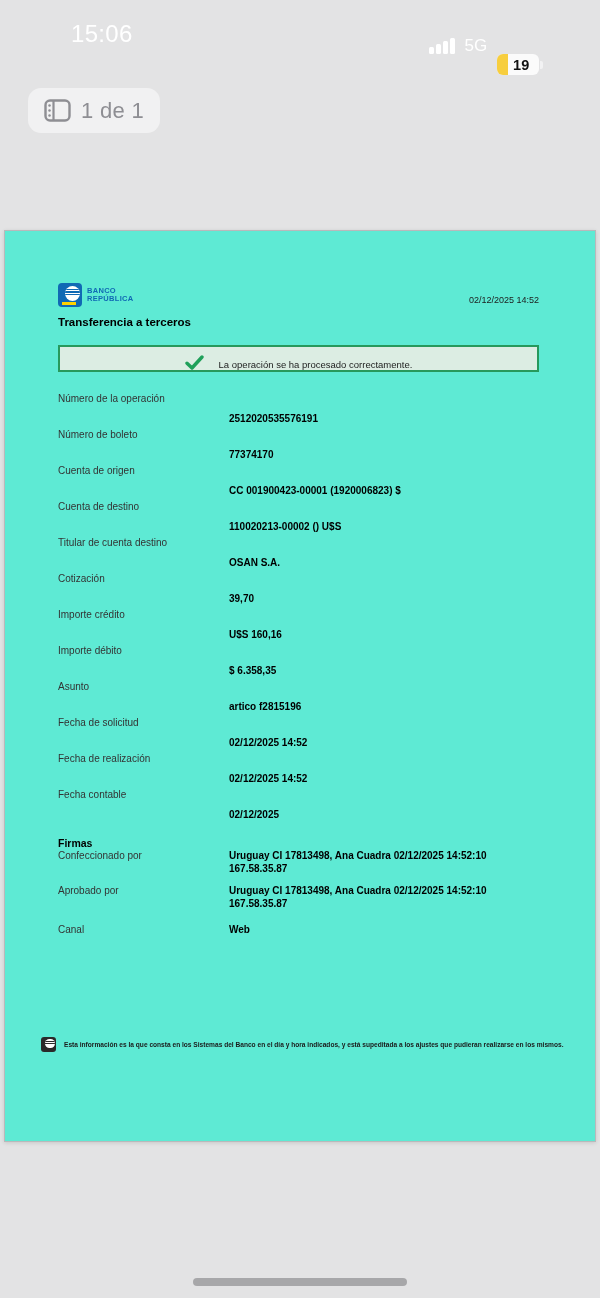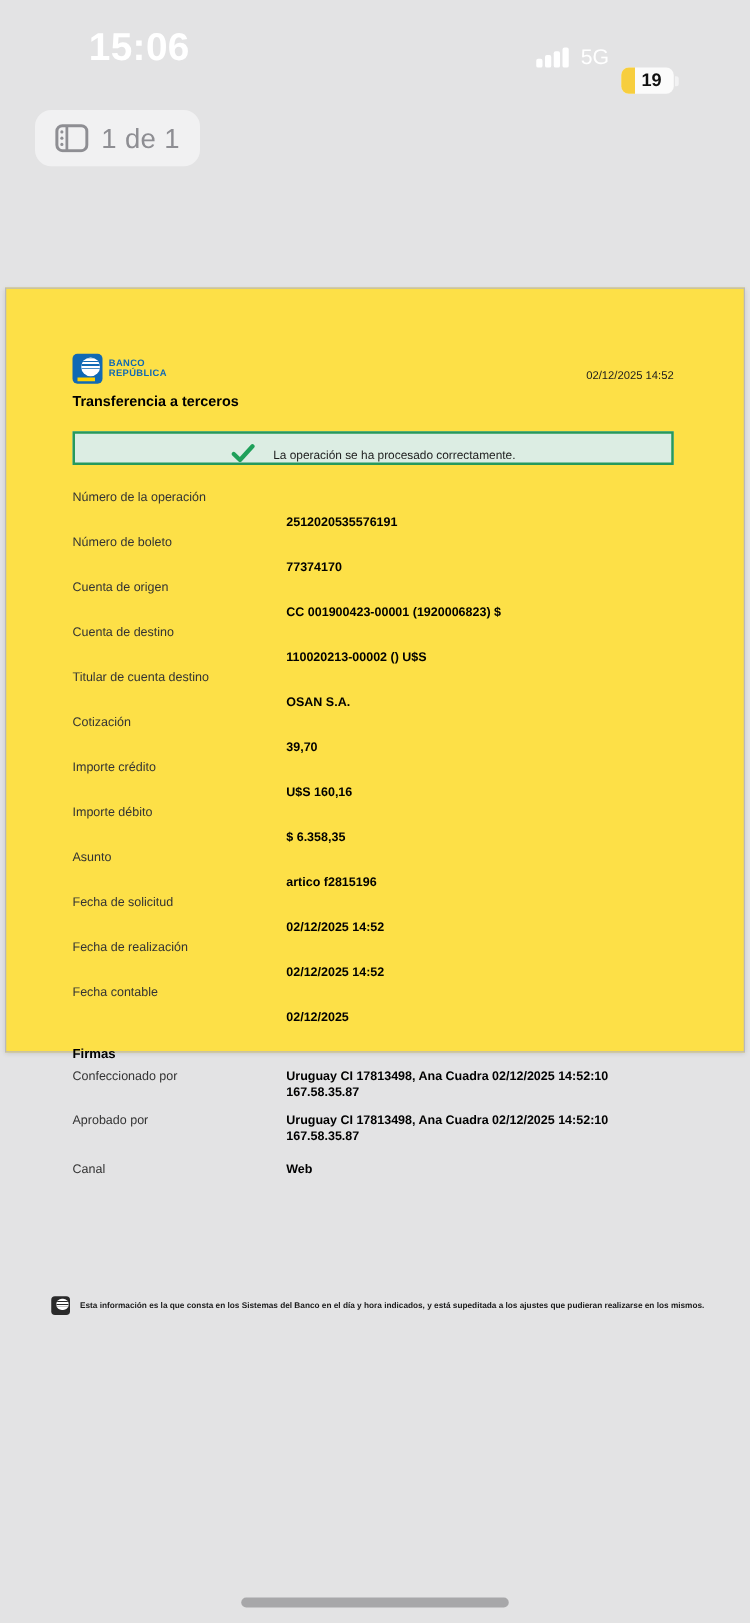--- a/index.html
+++ b/index.html
@@ -9,21 +9,21 @@
     background:#e3e3e4;
     font-family:"Liberation Sans", sans-serif;
     overflow:hidden;
     -webkit-font-smoothing:antialiased;
   }
 
   
   .status-bar { position:absolute; top:0; left:0; right:0; height:56px; }
   .status-time {
     position:absolute; left:71px; top:20px;
-    font-size:31px; font-weight:700; color:#ffffff; letter-spacing:.3px;
+    font-size:24px; font-weight:400; color:#ffffff; letter-spacing:.3px;
   }
   .status-right {
     position:absolute; left:429px; top:17px;
     display:flex; align-items:center; gap:10px;
   }
   .sig-bars { display:flex; align-items:flex-end; gap:2.5px; height:16px; }
   .sig-bars i { display:block; width:4.5px; background:#ffffff; border-radius:1.5px; }
   .sig-bars i:nth-child(1){height:7px;} .sig-bars i:nth-child(2){height:10px;}
   .sig-bars i:nth-child(3){height:13px;} .sig-bars i:nth-child(4){height:16px;}
   .net-label { font-size:17px; font-weight:500; color:#ffffff; }
@@ -44,22 +44,22 @@
   
   .page-pill {
     position:absolute; left:28px; top:88px; height:45px; min-width:124px;
     background:#f1f1f2; border-radius:13px;
     display:flex; align-items:center; gap:10px; padding:0 16px;
   }
   .page-pill-label { font-size:22px; color:#8e8e93; letter-spacing:.3px; }
 
   
   .page {
-    position:absolute; top:230px; left:4px; width:592px; height:612px;
-    background:#fde047; border:1px solid #b9b9bb;
+    position:absolute; top:230px; left:4px; width:592px; height:912px;
+    background:#5eead4; border:1px solid #b9b9bb;
     box-shadow:0 1px 4px rgba(0,0,0,.12);
     padding:52px 56px 0 53px;
   }
   .doc-header { display:flex; justify-content:space-between; align-items:flex-start; }
   .brand { display:flex; align-items:center; gap:5px; }
   .brou-icon {
     position:relative; width:24px; height:24px; background:#1069b4;
     border-radius:4px; overflow:hidden; flex:none;
   }
   .brou-globe {
@@ -83,21 +83,21 @@
     display:flex; align-items:flex-end; justify-content:center; gap:15px;
   }
   .banner-text { font-size:9.5px; color:#1c1c1c; }
 
   .details { margin-top:19px; }
   .row { display:flex; line-height:16px; }
   .row .lbl { width:171px; flex:none; font-size:10px; color:#333; }
   .row .val { font-size:10px; font-weight:700; color:#000;margin-top:20px; }
 
   .firmas-heading { margin-top:14px; font-size:10.5px; font-weight:700; color:#000; }
-  .signatures { margin-top:6px; }
+  .signatures { }
   .sig-row { display:flex; margin-bottom:9px; }
   .sig-row .lbl { width:171px; flex:none; font-size:10px; color:#333; line-height:13px; }
   .sig-row .val { width:292px; font-size:10px; font-weight:700; color:#000; line-height:13px; }
   .sig-row:last-child { margin-top:13px; }
 
   .doc-footer {
     position:absolute; left:36px; top:806px; right:40px;
     display:flex; align-items:center; gap:8px;
   }
   .footer-icon {

